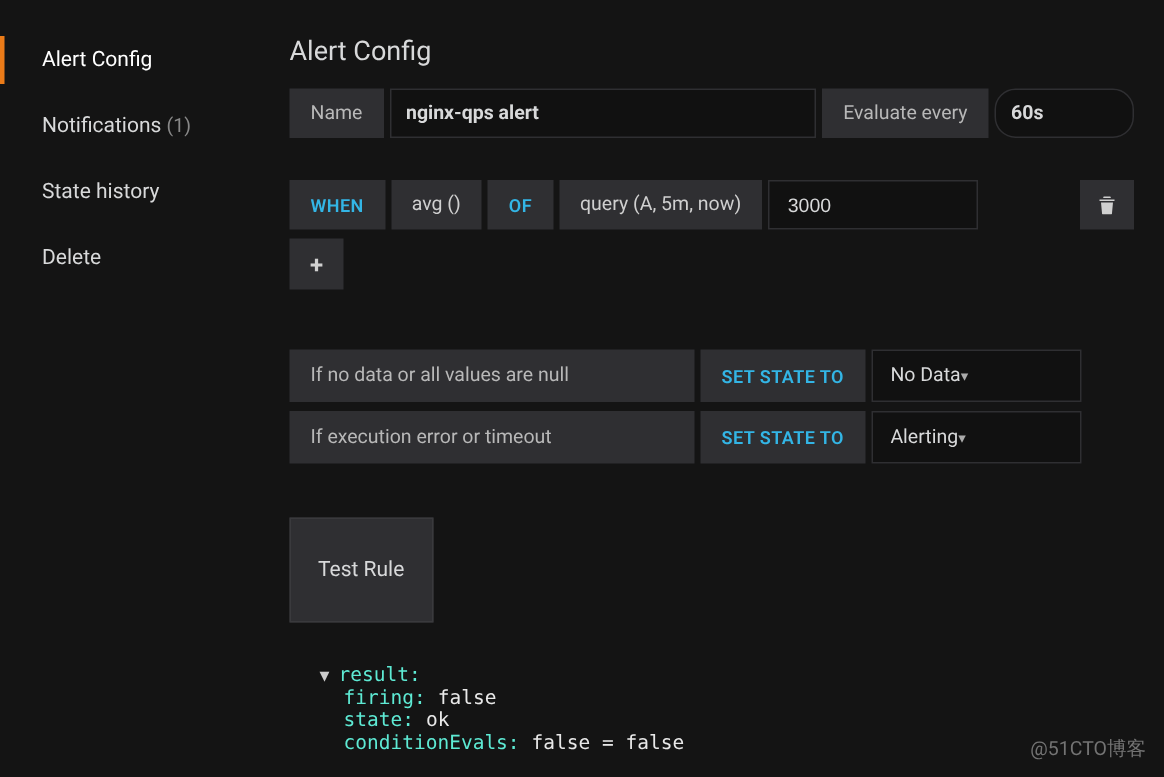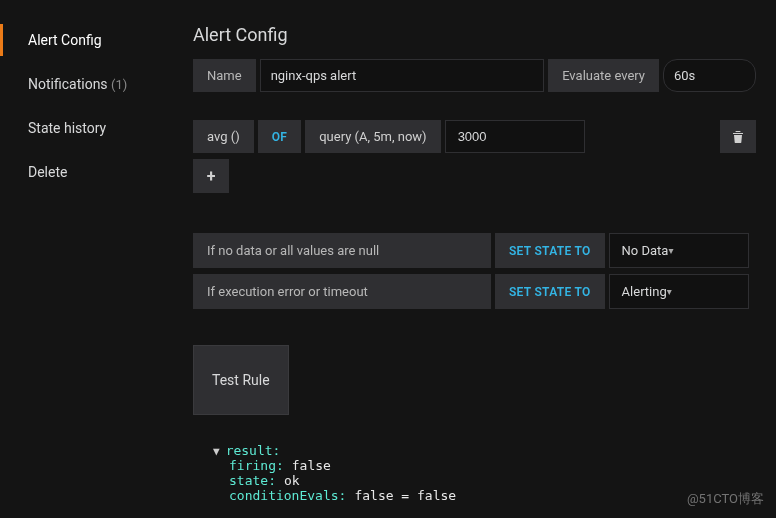--- a/index.html
+++ b/index.html
@@ -39,20 +39,21 @@
   display: flex;
   align-items: center;
 }
 .input-box {
   background: #111;
   border: 1px solid #2f2f32;
   color: #d8d9da;
   padding: 8px 10px;
   font-size: 13px;
   font-family: inherit;
+  font-weight: bold;
 }
 .name-input { flex: 1; }
 .eval-input { width: 93px; border-radius: 14px; }
 .conditions { margin-top: 28px; }
 .cond-row { display: flex; gap: 4px; margin-bottom: 6px; }
 .kw {
   background: #2f2f32;
   color: #33b5e5;
   padding: 9px 14px;
   font-size: 12px;
@@ -100,21 +101,21 @@
   font-weight: bold;
 }
 .spacer { flex: 1; }
 .state-section { margin-top: 40px; }
 .state-row { display: flex; gap: 4px; margin-bottom: 6px; }
 .state-label {
   background: #2f2f32;
   color: #b8b8b8;
   padding: 10px 14px;
   font-size: 13px;
-  width: 298px;
+  width: 270px;
   display: flex;
   align-items: center;
 }
 .select-box {
   background: #111;
   border: 1px solid #2f2f32;
   color: #d8d9da;
   padding: 9px 12px;
   font-size: 13px;
   width: 140px;
@@ -167,20 +168,21 @@
     <div class="section-title">Alert Config</div>
     <div class="row">
       <div class="label-box">Name</div>
       <input class="input-box name-input" value="nginx-qps alert" style="">
       <div class="label-box">Evaluate every</div>
       <input class="input-box eval-input" value="60s" style="">
     </div>
 
     <div class="conditions">
       <div class="cond-row">
+        <div class="kw">WHEN</div>
         <div class="val-box">avg ()</div>
         <div class="kw">OF</div>
         <div class="val-box">query (A, 5m, now)</div>
         <input class="val-input" value="3000" style="">
         <div class="spacer"></div>
         <div class="icon-btn">
           <svg width="12" height="13" viewBox="0 0 12 13" fill="currentColor">
               <path d="M1 3h10v1H1zM2 5h8l-.7 7.5c0 .3-.2.5-.5.5H3.2c-.3 0-.5-.2-.5-.5L2 5zm2-4h4c.3 0 .5.2.5.5V2h-5v-.5c0-.3.2-.5.5-.5z"></path>
             </svg>
         </div>

